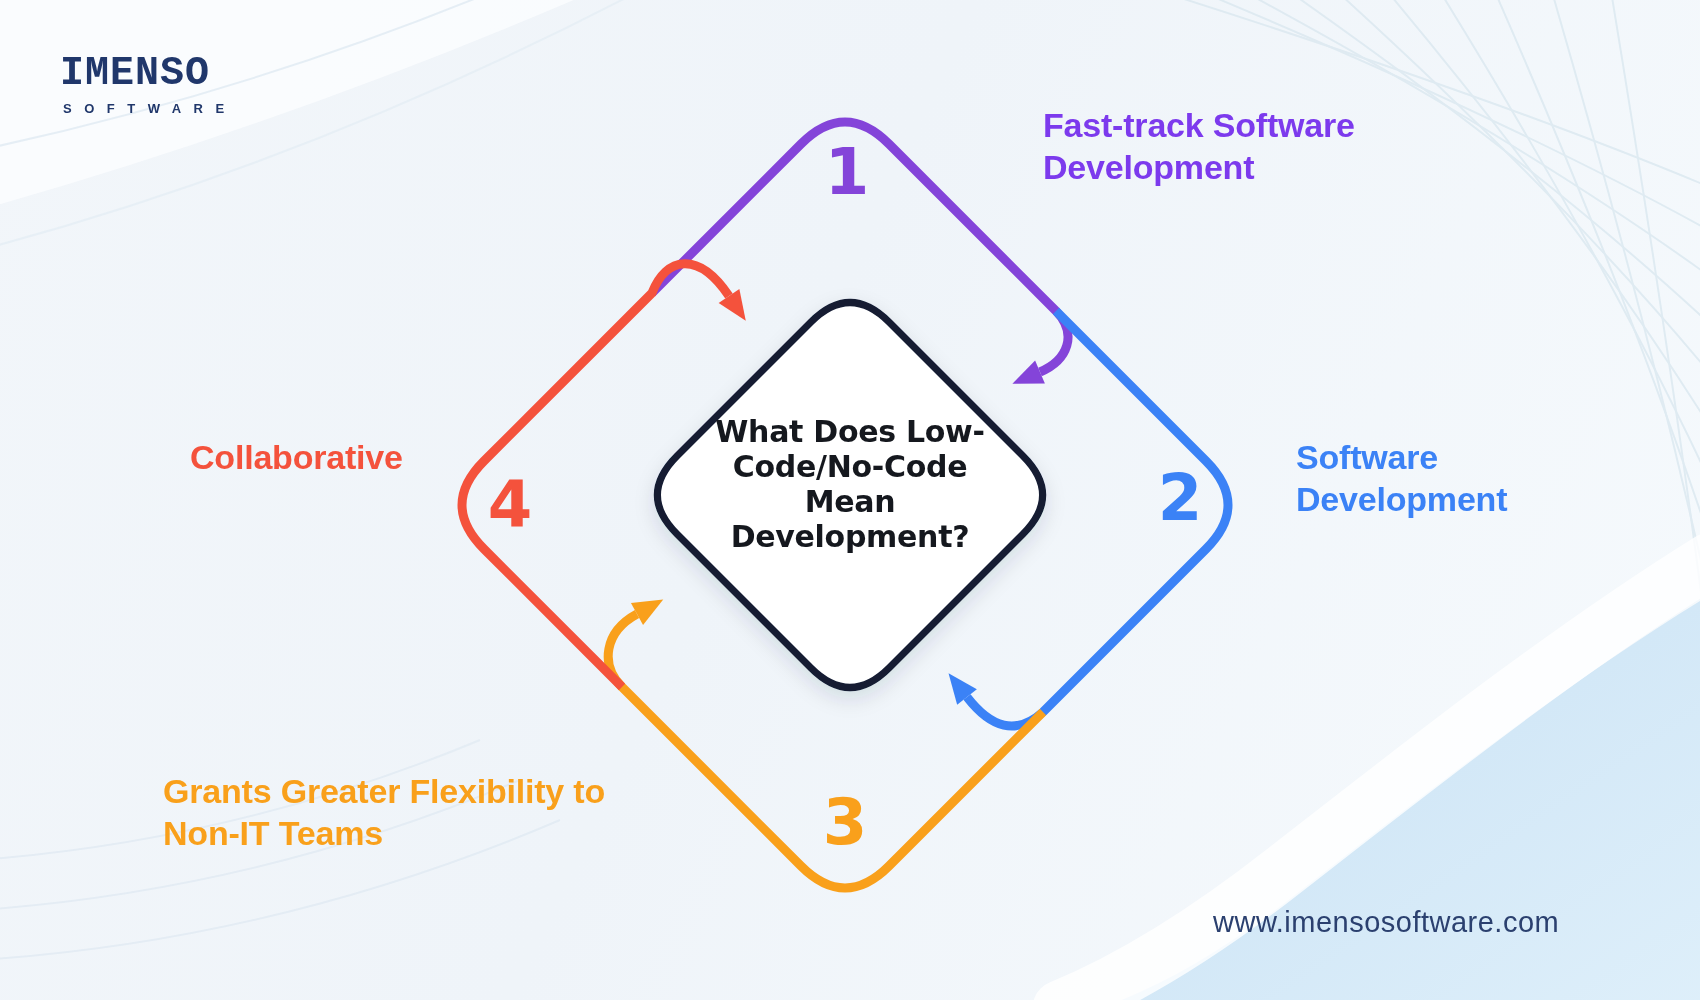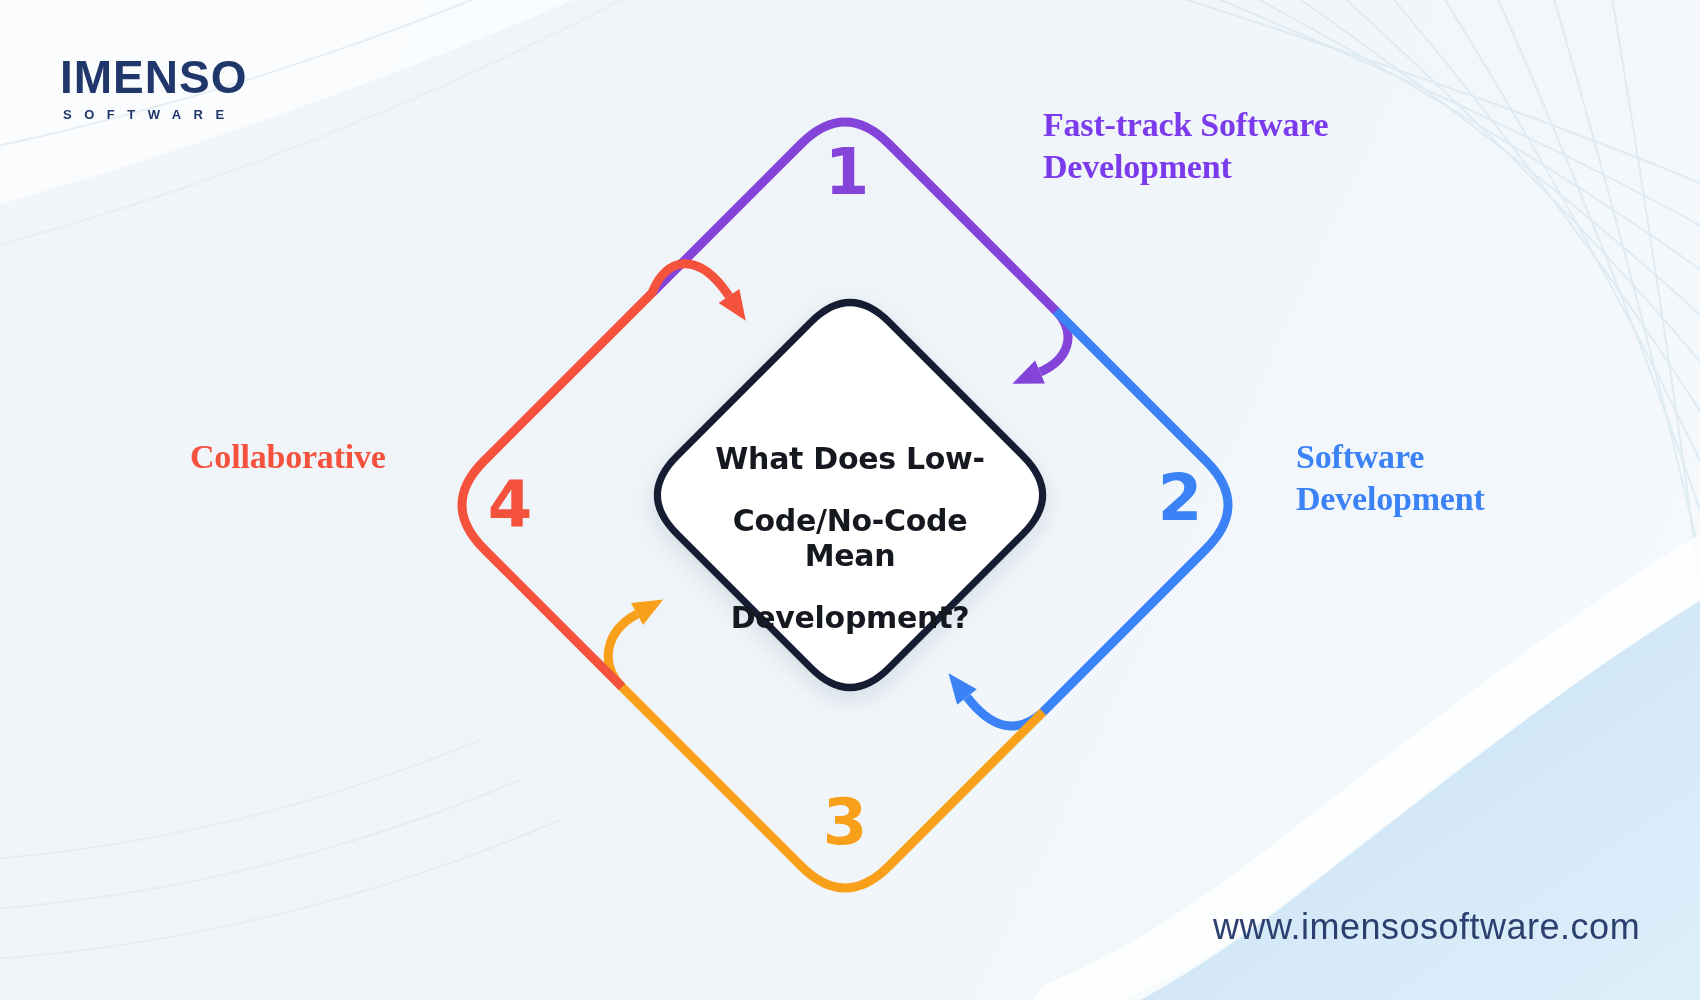--- a/index.html
+++ b/index.html
@@ -5,54 +5,54 @@
   html,body { margin:0; padding:0; }
   .stage {
     position:relative; width:1700px; height:1000px; overflow:hidden;
     background: linear-gradient(115deg,#F2F6FA 0%,#EFF4F9 45%,#F6FAFD 100%);
     font-family:"Liberation Sans","DejaVu Sans",sans-serif;
   }
   .stage svg.layer { position:absolute; left:0; top:0; }
 
   
   .logo { position:absolute; left:60px; top:54px; color:#20376B; }
-  .logo-title { font-size:46px; font-weight:800; letter-spacing:1px; line-height:1; font-family:Liberation Sans, sans-serif; }
+  .logo-title { font-size:40px; font-weight:800; letter-spacing:1px; line-height:1; font-family:Liberation Mono, monospace; }
   .logo-sub { font-size:13px; font-weight:700; letter-spacing:12.5px; margin-top:7px; margin-left:3px; }
 
   
   .step-num {
     position:absolute; transform:translate(-50%,-50%);
     font-size:64px; font-weight:800; line-height:1;
     font-family:"DejaVu Sans","Liberation Sans",sans-serif;
   }
   .num-1 { left:847px; top:172px; color:#8444D9; }
   .num-2 { left:1180px; top:498px; color:#3B82F6; }
   .num-3 { left:845px; top:822px; color:#F9A01B; }
   .num-4 { left:510px; top:505px; color:#F4523C; }
 
   
-  .step-label { position:absolute; font-size:34px; font-weight:700; line-height:1.24; letter-spacing:-0.2px;font-family:Liberation Serif, serif; }
+  .step-label { position:absolute; font-size:34px; font-weight:700; line-height:1.24; letter-spacing:-0.2px; }
   .step-label span { display:block; }
   .label-1 { left:1043px; top:104px; color:#7C3AED; }
   .label-2 { left:1296px; top:436px; color:#3B82F6; }
   .label-3 { left:163px; top:770px; color:#F9A01B; }
   .label-4 { left:190px; top:436px; color:#F4523C; }
 
   
   .center-title {
     position:absolute; left:695px; top:414px; width:310px;
     text-align:center; font-size:30px; font-weight:800; line-height:1.17;
     letter-spacing:-0.3px; color:#15181E;
     font-family:"DejaVu Sans","Liberation Sans",sans-serif;
   }
-  .center-title span { display:block;margin-top:27px; }
+  .center-title span { display:block; }
 
   .website {
     position:absolute; left:1213px; top:906px;
-    font-size:36px; font-weight:400; color:#2B406F; letter-spacing:0.5px;
+    font-size:29px; font-weight:400; color:#2B406F; letter-spacing:0.5px;
   }
 </style>
 </head>
 <body>
 
 <div class="stage">
 
   <svg class="layer" width="1700" height="1000" viewBox="0 0 1700 1000">
     <defs>
       <linearGradient id="wedge" x1="0" y1="0" x2="1" y2="1">
@@ -121,20 +121,24 @@
   <div class="step-num num-4">4</div>
 
   <div class="step-label label-1">
     <span>Fast-track Software</span>
     <span>Development</span>
   </div>
   <div class="step-label label-2">
     <span>Software</span>
     <span>Development</span>
   </div>
+  <div class="step-label label-3">
+    <span>Grants Greater Flexibility to</span>
+    <span>Non-IT Teams</span>
+  </div>
   <div class="step-label label-4">
     <span>Collaborative</span>
   </div>
 
   <div class="center-title">
     <span>What Does Low-</span>
     <span>Code/No-Code Mean</span>
     <span>Development?</span>
   </div>
 

